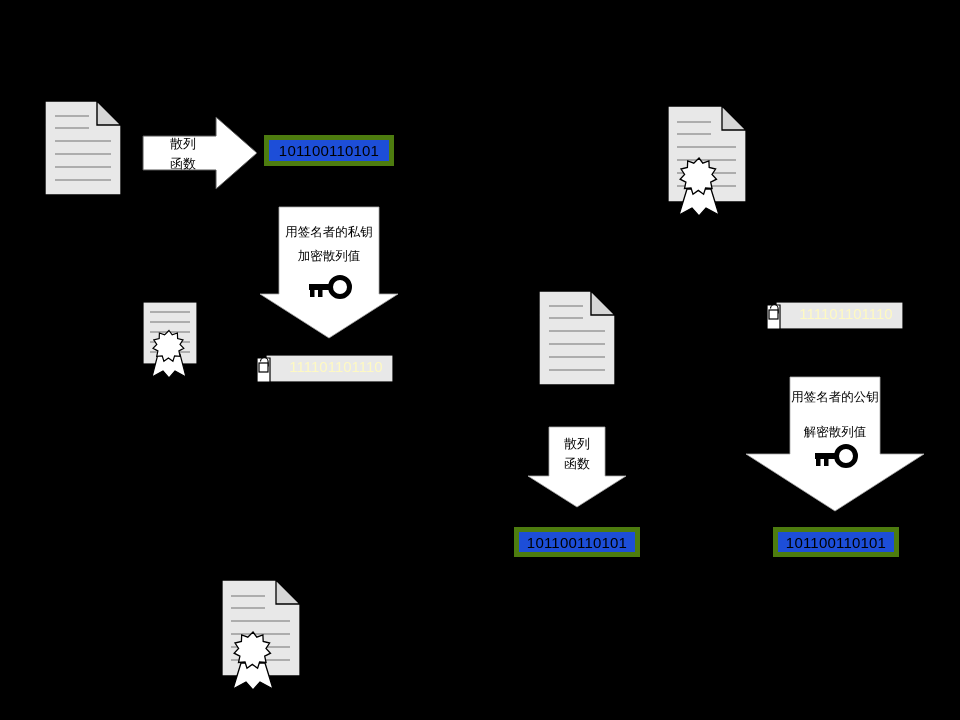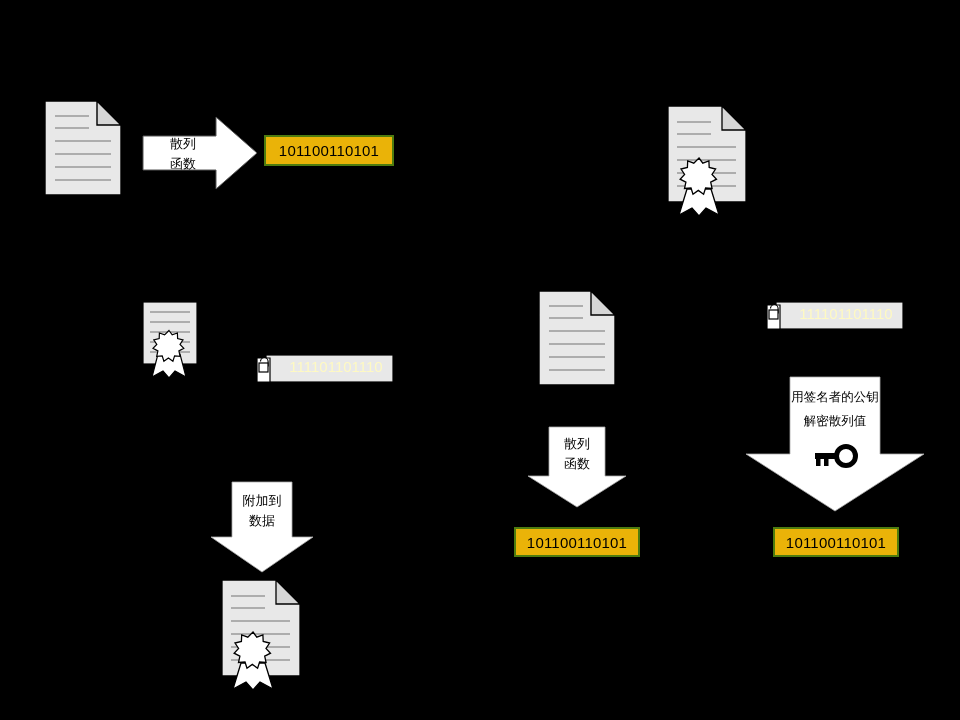--- a/index.html
+++ b/index.html
@@ -21,22 +21,22 @@
     width: 960px;
     height: 720px;
     background: #000000;
     border-radius: 25px;
   }
   .node {
     position: absolute;
   }
   
   .hashbox {
-    background: #eab308;
-    border: 2px solid #4d7c0f;
+    background: #1d4ed8;
+    border: 5px solid #4d7c0f;
     color: #000000;
     display: flex;
     align-items: center;
     justify-content: center;
     font-size: 15px;
     letter-spacing: 0.2px;
     box-sizing: border-box;
     white-space: nowrap;
   }
   
@@ -111,20 +111,35 @@
       <path d="M1,20 H74 V1 L115,37 L74,73 V54 H1 Z" fill="#ffffff" stroke="#555555" stroke-width="1"></path>
     </svg>
     <div class="arrow-label" style="left:6px; top:18px; width:70px;">
       <div>散列</div>
       <div>函数</div>
     </div>
   </div>
 
   <div class="node hashbox" style="left:264px; top:119px; width:130px; height:31px;">101100110101</div>
 
+  <div class="arrow-wrap" style="left:259px; top:190px; width:140px; height:133px;">
+    <svg width="140" height="133" viewBox="0 0 140 133">
+      <path d="M20,1 H120 V88 H139 L70,132 L1,88 H20 Z" fill="#ffffff" stroke="#aaaaaa" stroke-width="0.8"></path>
+    </svg>
+    <div class="arrow-label two-line" style="left:12px; top:17px; width:116px;">
+      <div>用签名者的私钥</div>
+      <div style="margin-top:5px;">加密散列值</div>
+    </div>
+    <svg style="position:absolute; left:48px; top:68px;" width="46" height="26" viewBox="0 0 46 26">
+      <rect x="2" y="10" width="24" height="6" fill="#000000"></rect>
+      <rect x="3" y="16" width="4.5" height="7" fill="#000000"></rect>
+      <rect x="11" y="16" width="4.5" height="7" fill="#000000"></rect>
+      <circle cx="33" cy="13" r="9.5" fill="none" stroke="#000000" stroke-width="5"></circle>
+    </svg>
+  </div>
 
   <div class="lockbox" style="left:256px; top:335px; width:138px; height:31px;">
     <svg class="lb-svg" width="138" height="34" viewBox="0 0 138 34">
       <rect x="10" y="4" width="127" height="27" fill="#e8e8e8" stroke="#000000" stroke-width="1.2"></rect>
       <path d="M1,7 H14 V31 H1 Z" fill="#ffffff" stroke="#000000" stroke-width="1.2"></path>
       <path d="M4.5,10.5 a3.8,3.8 0 0 1 7.6,0 v5" fill="#ffffff" stroke="#000000" stroke-width="1.2"></path>
       <rect x="3" y="12" width="9" height="9" fill="#ffffff" stroke="#000000" stroke-width="1.2"></rect>
     </svg>
     <div class="lb-text">111101101110</div>
   </div>
@@ -139,29 +154,20 @@
         <line x1="8" y1="41" x2="48" y2="41"></line>
         <line x1="8" y1="51" x2="48" y2="51"></line>
       </g>
       <g>
         <path d="M16,53 L10,76 L21,70 L27,77 L33,70 L44,76 L38,53 Z" fill="#ffffff" stroke="#000000" stroke-width="1.2"></path>
         <path d="M27,29.5 l3.2,4.4 5.2,-1.9 0.2,5.5 5.4,1.3 -3,4.6 3.8,4 -4.9,2.5 1.2,5.4 -5.5,-0.4 -1.7,5.3 -4.5,-3.2 -4.5,3.2 -1.7,-5.3 -5.5,0.4 1.2,-5.4 -4.9,-2.5 3.8,-4 -3,-4.6 5.4,-1.3 0.2,-5.5 5.2,1.9 Z" fill="#ffffff" stroke="#000000" stroke-width="1.2" stroke-linejoin="miter"></path>
       </g>
     </svg>
   </div>
 
-  <div class="arrow-wrap" style="left:210px; top:465px; width:104px; height:92px;">
-    <svg width="104" height="92" viewBox="0 0 104 92">
-      <path d="M22,1 H82 V56 H103 L52,91 L1,56 H22 Z" fill="#ffffff" stroke="#aaaaaa" stroke-width="0.8"></path>
-    </svg>
-    <div class="arrow-label" style="left:10px; top:10px; width:84px;">
-      <div>附加到</div>
-      <div>数据</div>
-    </div>
-  </div>
 
   <div class="node doc-wrap" style="left:221px; top:563px;">
     <svg width="82" height="112" viewBox="0 0 82 112">
       <path d="M1,1 H55 L79,25 V97 H1 Z" fill="#e8e8e8" stroke="#000000" stroke-width="1.3"></path>
       <path d="M55,1 L79,25 H55 Z" fill="#d6d6d6" stroke="#000000" stroke-width="1.3" stroke-linejoin="miter"></path>
       <g stroke="#9a9a9a" stroke-width="1.5">
         <line x1="10" y1="17" x2="44" y2="17"></line>
         <line x1="10" y1="29" x2="44" y2="29"></line>
         <line x1="10" y1="42" x2="69" y2="42"></line>
         <line x1="10" y1="55" x2="69" y2="55"></line>
@@ -230,21 +236,21 @@
     </svg>
     <div class="lb-text">111101101110</div>
   </div>
 
   <div class="arrow-wrap" style="left:745px; top:360px; width:180px; height:136px;">
     <svg width="180" height="136" viewBox="0 0 180 136">
       <path d="M45,1 H135 V78 H179 L90,135 L1,78 H45 Z" fill="#ffffff" stroke="#aaaaaa" stroke-width="0.8"></path>
     </svg>
     <div class="arrow-label two-line" style="left:32px; top:12px; width:116px;font-family:Liberation Serif, serif;">
       <div>用签名者的公钥</div>
-      <div style="margin-top:5px;">解密散列值</div>
+      <div style="margin-top:16px;">解密散列值</div>
     </div>
     <svg style="position:absolute; left:68px; top:67px;" width="46" height="26" viewBox="0 0 46 26">
       <rect x="2" y="10" width="24" height="6" fill="#000000"></rect>
       <rect x="3" y="16" width="4.5" height="7" fill="#000000"></rect>
       <rect x="11" y="16" width="4.5" height="7" fill="#000000"></rect>
       <circle cx="33" cy="13" r="9.5" fill="none" stroke="#000000" stroke-width="5"></circle>
     </svg>
   </div>
 
   <div class="node hashbox" style="left:773px; top:511px; width:126px; height:30px;">101100110101</div>

